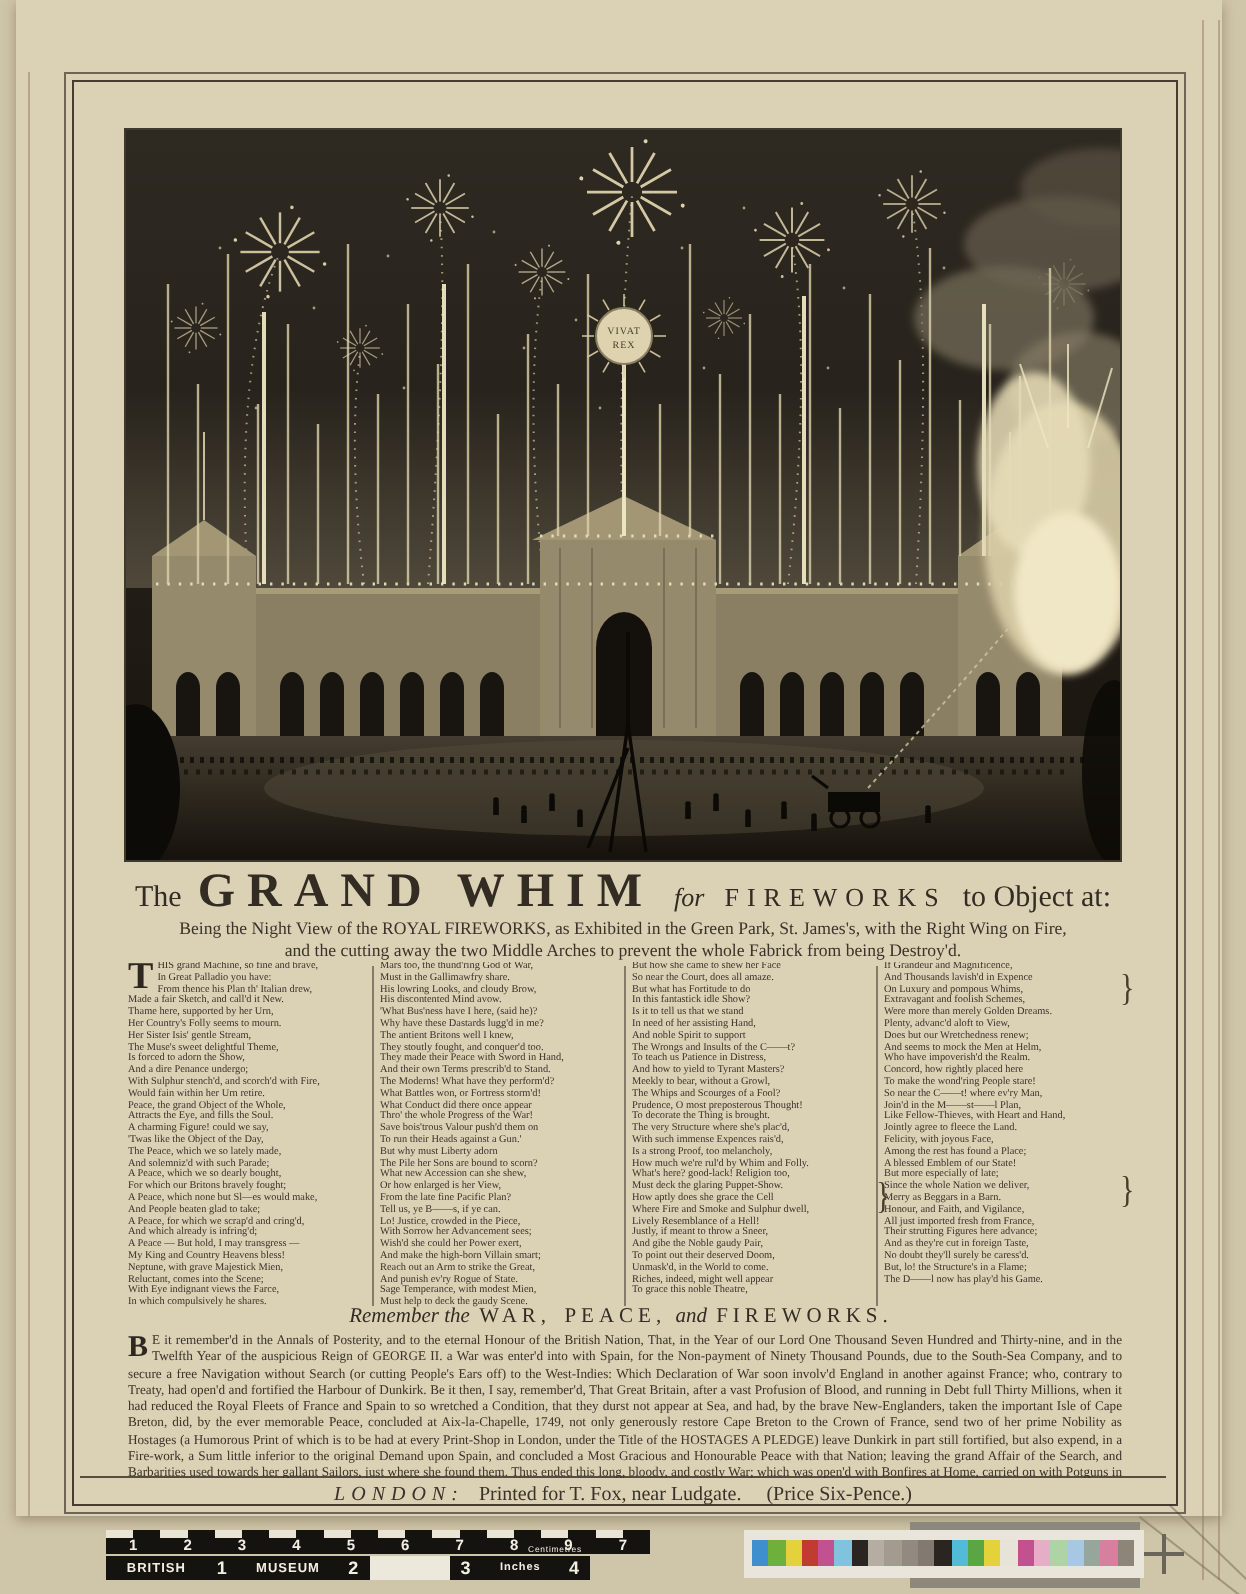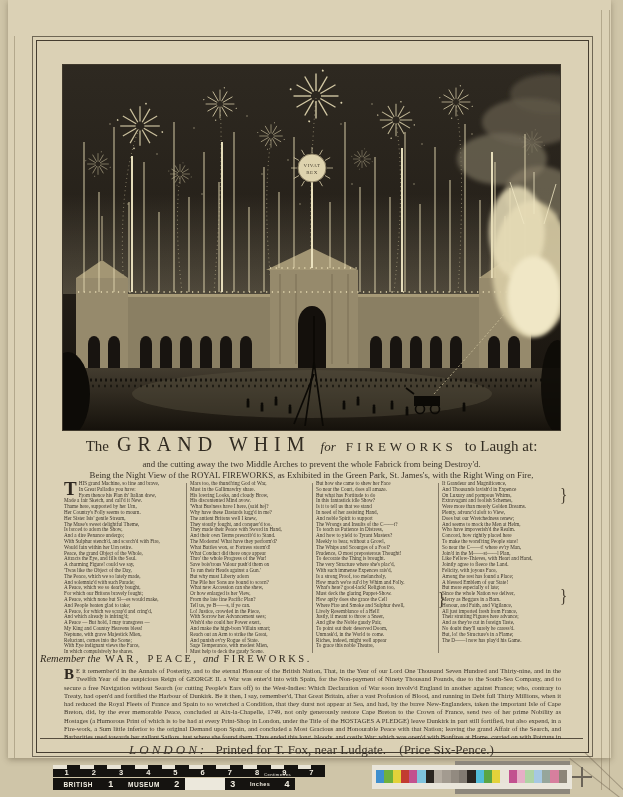--- a/index.html
+++ b/index.html
@@ -27,42 +27,42 @@
     border:1.5px solid rgba(52,44,33,.9);
     outline:1px solid rgba(52,44,33,.65);
     outline-offset:3px;
   }
   
   .plate{position:absolute;left:62px;top:64px;width:499px;height:367px;}
   .plate svg{display:block;width:499px;height:367px;}
   
   .title-block{position:absolute;left:40px;top:434px;width:543px;text-align:center;line-height:1;}
   .t-lead,.t-tail{font-size:15px;}
-  .t-main{font-size:20px;letter-spacing:6px;margin:0 4px;}
+  .t-main{font-size:24px;letter-spacing:6px;margin:0 4px;font-weight:bold;}
   .t-mid{font-size:13px;font-style:italic;margin:0 2px;}
   .t-caps{font-size:13px;letter-spacing:4px;margin:0 4px;}
   .subtitle{position:absolute;left:44px;top:459px;width:535px;text-align:center;
     font-size:8.8px;line-height:10.5px;color:#3a332a;}
   .verse{position:absolute;left:64px;top:481px;width:497px;height:174px;}
   .vcol{position:absolute;top:0;width:119px;height:174px;overflow:hidden;
     font-size:5.2px;line-height:5.8px;color:#3a332a;}
   .vcol .coltext{white-space:pre-line;}
   .vsep{position:absolute;top:2px;width:1px;height:170px;background:rgba(62,52,40,.55);}
   .dropcap{float:left;font-size:19px;line-height:16px;padding:0 2px 0 0;font-weight:bold;color:#2e2820;}
   .brace{position:absolute;font-size:15px;color:#453c2e;line-height:1;transform:scaleY(1.25);}
-  .motto{position:absolute;left:40px;top:653px;width:543px;text-align:left;font-size:10.5px;color:#332c22;}
+  .motto{position:absolute;left:40px;top:653px;width:543px;text-align:center;font-size:10.5px;color:#332c22;}
   .motto .it{font-style:italic;}
   .motto .caps{letter-spacing:2.5px;margin:0 2px;}
   .prose{position:absolute;left:64px;top:667px;width:497px;height:72px;overflow:hidden;
     font-size:6.6px;line-height:8.3px;text-align:justify;color:#3a332a;}
   .prose .dropcap{font-size:15px;line-height:14px;}
   .imprint{
     position:absolute;left:40px;top:738px;width:543px;
     border-top:1px solid rgba(52,44,33,.8);
-    text-align:center;font-size:13px;padding-top:3px;color:#3a332a;
+    text-align:center;font-size:10px;padding-top:3px;color:#3a332a;
   }
   .imprint .city{font-style:italic;letter-spacing:3px;margin-right:5px;}
   .imprint .price{margin-left:10px;}
   
   .ruler{position:absolute;left:53px;top:765px;width:272px;height:25px;font-family:"Liberation Sans",sans-serif;}
   .cm-row{position:relative;display:flex;width:272px;height:12px;background:#151310;align-items:flex-end;}
   .cm-row::before{content:"";position:absolute;left:0;top:0;width:100%;height:4px;
     background:repeating-linear-gradient(90deg,#e9e4d6 0 13.6px,#151310 13.6px 27.2px);}
   .cm-cell{flex:1;color:#f2eee2;font-size:7.5px;font-weight:bold;text-align:center;line-height:8px;}
   .cm-label{position:absolute;right:34px;bottom:0;font-size:4.2px;color:#f2eee2;letter-spacing:.4px;}
@@ -368,25 +368,25 @@
 
   <rect x=".5" y=".5" width="498" height="366" fill="none" stroke="#3f382c" stroke-width="1"></rect>
 </svg>
 </div>
 
 <div class="title-block">
   <span class="t-lead">The</span>
   <span class="t-main">GRAND WHIM</span>
   <span class="t-mid">for</span>
   <span class="t-caps">FIREWORKS</span>
-  <span class="t-tail">to Laugh at:</span>
+  <span class="t-tail">to Object at:</span>
 </div>
 <div class="subtitle">
+  <div>Being the Night View of the ROYAL FIREWORKS, as Exhibited in the Green Park, St. James's, with the Right Wing on Fire,</div>
   <div>and the cutting away the two Middle Arches to prevent the whole Fabrick from being Destroy'd.</div>
-  <div>Being the Night View of the ROYAL FIREWORKS, as Exhibited in the Green Park, St. James's, with the Right Wing on Fire,</div>
 </div>
 
 <div class="verse">
   <div class="vcol" style="left:0;">
     <span class="dropcap">T</span><span class="coltext">HIS grand Machine, so fine and brave,
 In Great Palladio you have:
 From thence his Plan th' Italian drew,
 Made a fair Sketch, and call'd it New.
 Thame here, supported by her Urn,
 Her Country's Folly seems to mourn.

